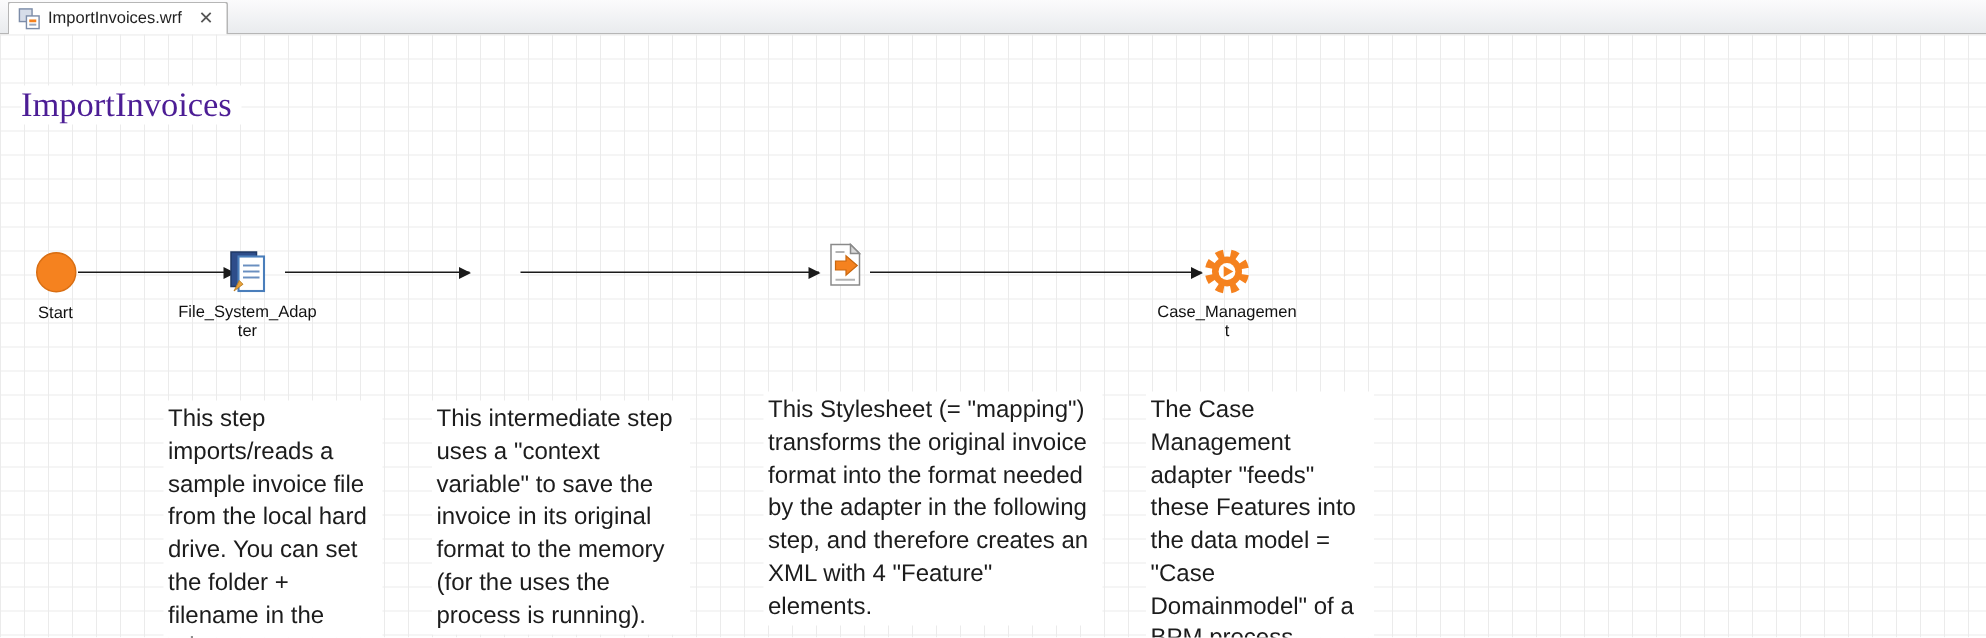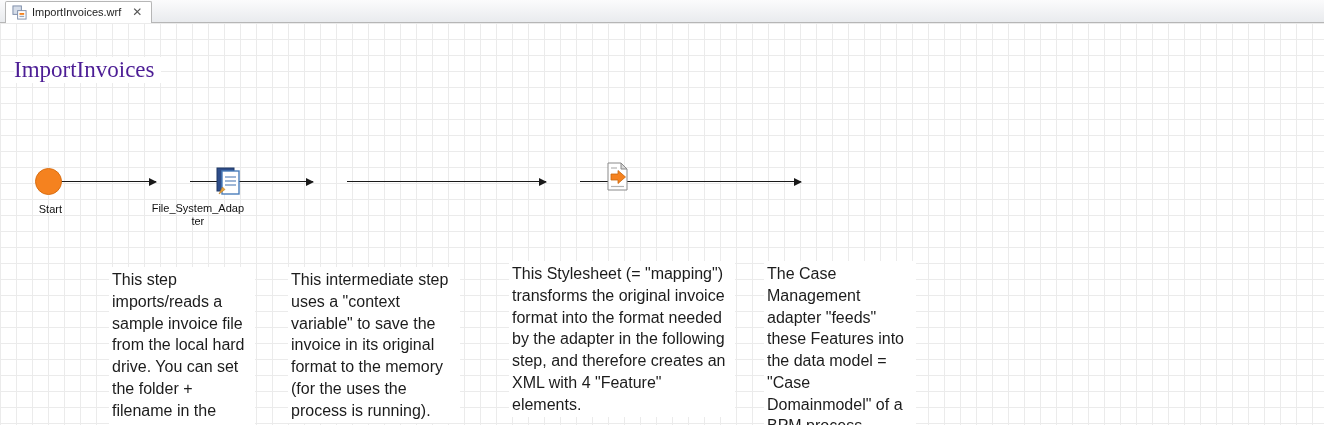--- a/index.html
+++ b/index.html
@@ -37,21 +37,21 @@
     background-size: 16px 16px;
   }
   .page-title {
     position: absolute; left: 14px; top: 34px;
     font-family: "Liberation Serif", serif;
     font-size: 23px; font-weight: 400; color: #4c1d95;
     background: #fff; padding-right: 6px;
   }
 
   
-  .node { position: absolute; display: flex; flex-direction: column; align-items: flex-end; }
+  .node { position: absolute; display: flex; flex-direction: column; align-items: center; }
   .node-icon { height: 31px; display: flex; align-items: center; justify-content: center; }
   .node-label {
     margin-top: 6px; font-size: 11px; color: #111; text-align: center;
     white-space: pre-line; line-height: 1.2;
   }
   .start-circle {
     width: 27px; height: 27px; border-radius: 50%;
     background: #F5821F; border: 1px solid #D96E12;
   }
 
@@ -99,21 +99,21 @@
     <div class="connector" style="left:347px; top:158px; width:199px"></div>
     <div class="connector" style="left:580px; top:158px; width:221px"></div>
 
     <div class="node" style="left:12px; top:143px; width:50px">
       <div class="node-icon">
         <div class="start-circle"></div>
       </div>
       <div class="node-label">Start</div>
     </div>
 
-    <div class="node" style="left:124px; top:142px; width:120px">
+    <div class="node" style="left:105px; top:142px; width:120px">
       <div class="node-icon">
         <svg width="31" height="31" viewBox="0 0 31 31">
           <rect x="4" y="3" width="17" height="23" fill="#2e4d8a" stroke="#1f3864"></rect>
           <rect x="9" y="6" width="17" height="23" fill="#ffffff" stroke="#4a7ebb" stroke-width="1.4"></rect>
           <line x1="12" y1="12" x2="23" y2="12" stroke="#6a8fc0" stroke-width="1.3"></line>
           <line x1="12" y1="16" x2="23" y2="16" stroke="#6a8fc0" stroke-width="1.3"></line>
           <line x1="12" y1="20" x2="23" y2="20" stroke="#6a8fc0" stroke-width="1.3"></line>
           <path d="M6 29 l3.5 -7 2.5 2.5 -6 4.5 z" fill="#e8a33d" stroke="#b87a1e" stroke-width="0.6"></path>
         </svg>
       </div>
@@ -127,20 +127,32 @@
         <svg width="31" height="31" viewBox="0 0 31 31">
           <path d="M6 2 h13 l6 6 v21 H6 Z" fill="#ffffff" stroke="#8a8a8a"></path>
           <path d="M19 2 v6 h6 Z" fill="#d9d9d9" stroke="#8a8a8a"></path>
           <line x1="9" y1="7" x2="15" y2="7" stroke="#b3b3b3" stroke-width="1.2"></line>
           <path d="M9 13 h7 v-3.5 l7.5 6.5 -7.5 6.5 V19 H9 Z" fill="#F5821F" stroke="#C9670E" stroke-width="0.8"></path>
           <line x1="9" y1="25.5" x2="22" y2="25.5" stroke="#b3b3b3" stroke-width="1.2"></line>
         </svg>
       </div>
     </div>
 
+    <div class="node" style="left:768px; top:142px; width:100px">
+      <div class="node-icon">
+        <svg width="32" height="32" viewBox="0 0 32 32">
+          <circle cx="16" cy="16" r="11.5" fill="none" stroke="#F5821F" stroke-width="6.5" stroke-dasharray="4.6 4.43" transform="rotate(10 16 16)"></circle>
+          <circle cx="16" cy="16" r="10" fill="#F5821F"></circle>
+          <circle cx="16" cy="16" r="5.6" fill="#ffffff"></circle>
+          <path d="M13.8 12.4 l6.4 3.6 -6.4 3.6 z" fill="#F5821F"></path>
+        </svg>
+      </div>
+      <div class="node-label">Case_Managemen
+t</div>
+    </div>
 
     <div class="note" style="left:109px; top:244px; width:146px">This step imports/reads a sample invoice file from the local hard drive. You can set the folder + filename in the adapter.</div>
     <div class="note" style="left:288px; top:244px; width:172px">This intermediate step uses a "context variable" to save the invoice in its original format to the memory (for the uses the process is running).</div>
     <div class="note" style="left:509px; top:238px; width:226px">This Stylesheet (= "mapping") transforms the original invoice format into the format needed by the adapter in the following step, and therefore creates an XML with 4 "Feature" elements.</div>
     <div class="note" style="left:764px; top:238px; width:152px">The Case Management adapter "feeds" these Features into the data model = "Case Domainmodel" of a BPM process.</div>
 
   </div>
 </div>
 
 </body></html>

